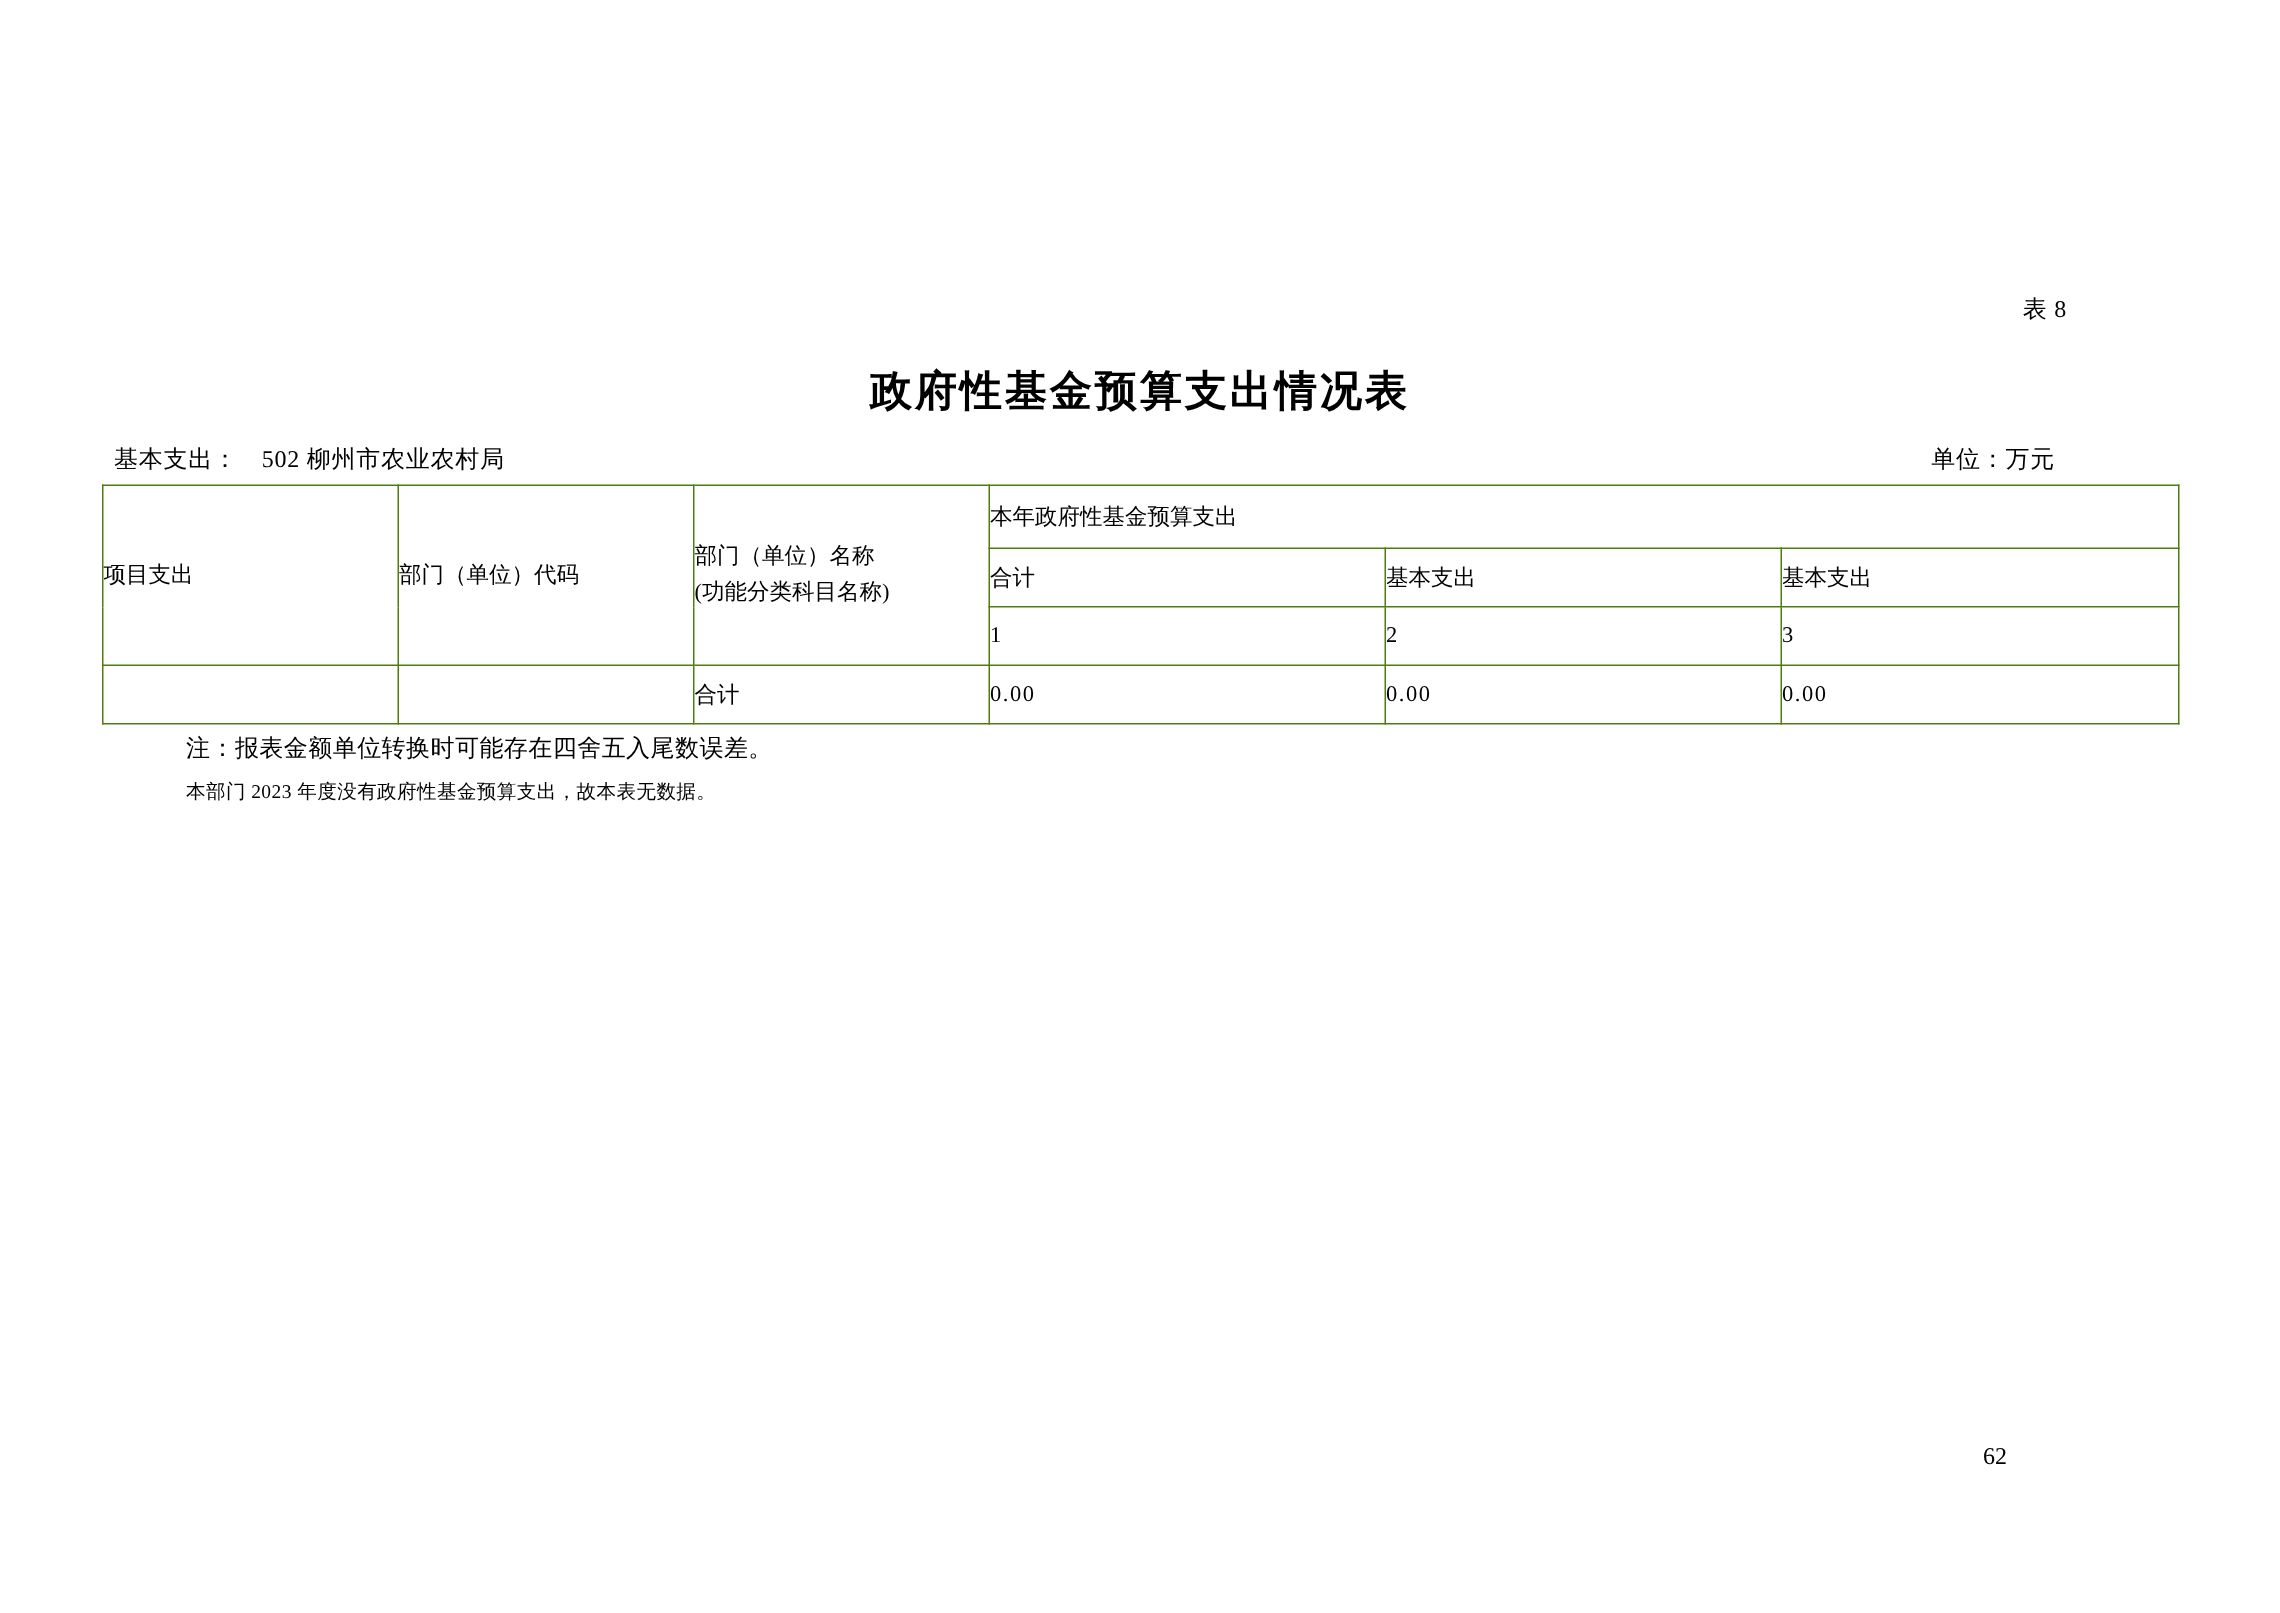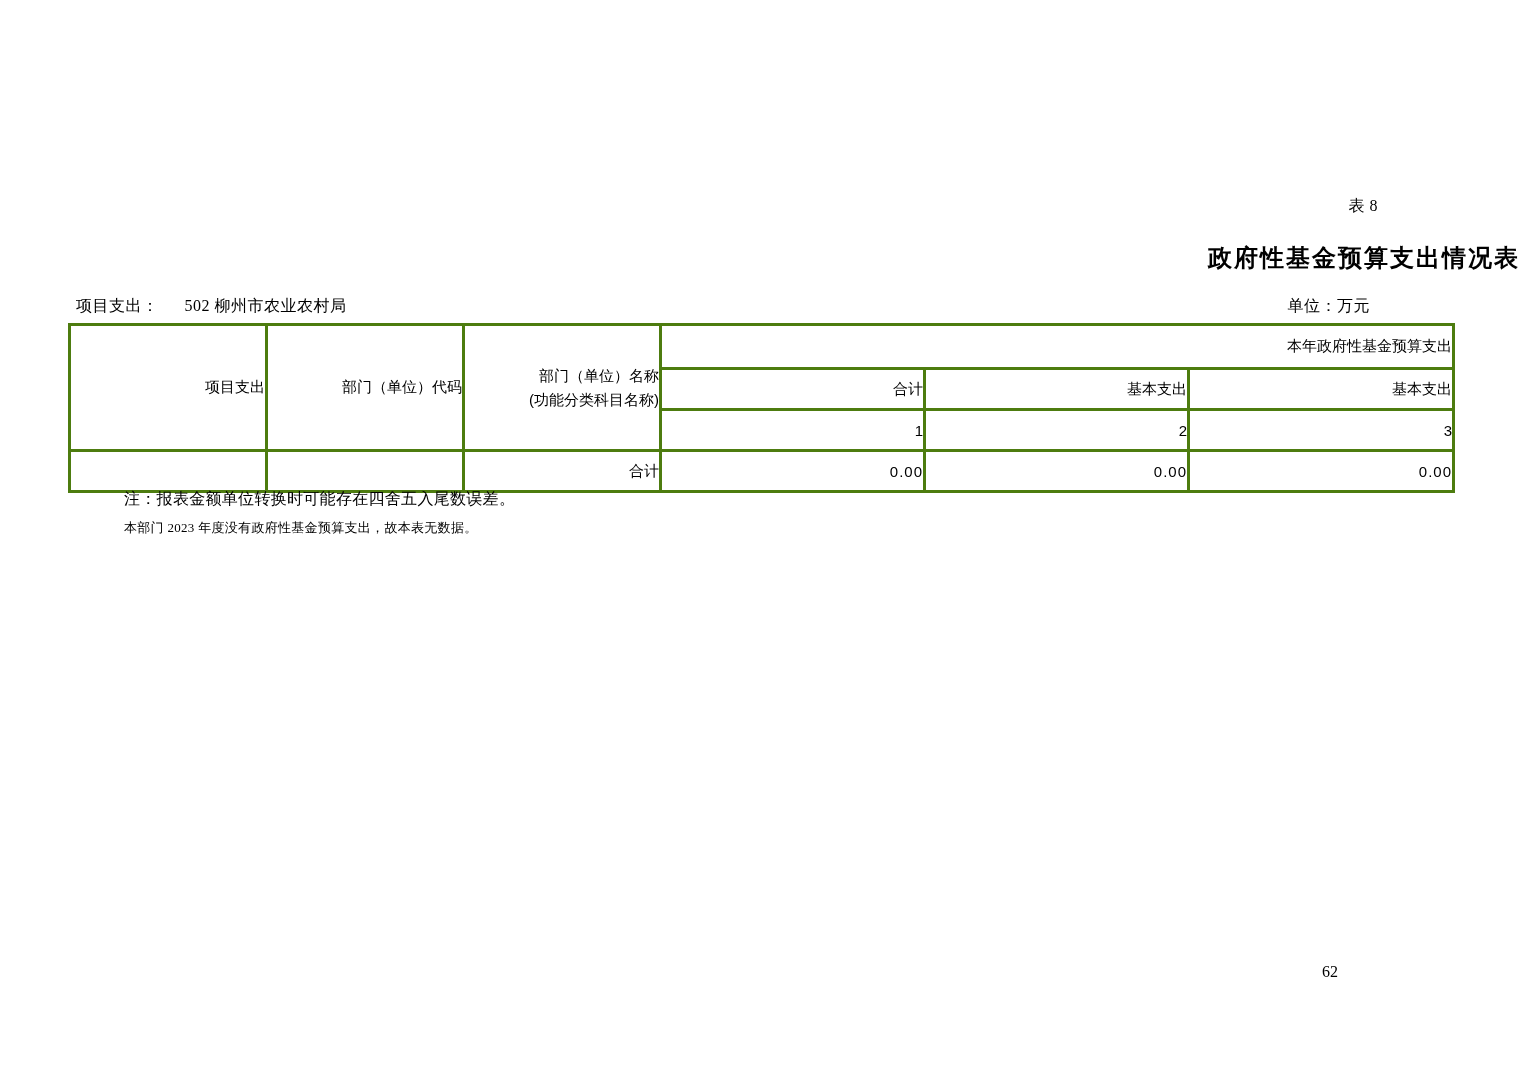--- a/index.html
+++ b/index.html
@@ -27,58 +27,58 @@
     right: 68px;
     font-size: 16px;
     font-family: "Liberation Serif", serif;
     letter-spacing: 0.5px;
   }
   .doc-title {
     position: absolute;
     top: 242px;
     left: 0;
     width: 1520px;
-    text-align: right;
-    font-size: 24px;
+    text-align: center;
+    font-size: 28px;
     font-weight: bold;
     letter-spacing: 2px;
     font-family: "DejaVu Serif", serif;
   }
   .meta-left {
     position: absolute;
     top: 296px;
     left: 76px;
     font-size: 16px;
     letter-spacing: 0.5px;
   }
   .meta-left .dept-value {
-    margin-left: 26px;
+    margin-left: 16px;
   }
   .meta-right {
     position: absolute;
     top: 296px;
     right: 76px;
     font-size: 16px;
     letter-spacing: 0.5px;
   }
   table.main {
     position: absolute;
     top: 323px;
     left: 68px;
     width: 1384px;
     border-collapse: collapse;
     table-layout: fixed;
   }
   table.main td, table.main th {
-    border: 3px solid #4d7c0f;
+    border: 1px solid #4d7c0f;
     font-weight: normal;
     font-size: 15px;
-    text-align: right;
+    text-align: left;
     vertical-align: middle;
-    font-family: Liberation Sans, sans-serif;
+    font-family: Liberation Serif, serif;
     padding: 0;
   }
   .c1 { width: 197px; }
   .c2 { width: 197px; }
   .c3 { width: 197px; }
   .c4 { width: 264px; }
   .c5 { width: 264px; }
   .c6 { width: 265px; }
 
   .h-tall { height: 94px; }
@@ -125,21 +125,21 @@
 </head>
 <body>
 
 <div class="page">
 
   <div class="table-no">表 8</div>
 
   <div class="doc-title">政府性基金预算支出情况表</div>
 
   <div class="meta-left">
-    <span>项目支出：</span><span class="dept-value">502 柳州市农业农村局</span>
+    <span>基本支出：</span><span class="dept-value">502 柳州市农业农村局</span>
   </div>
 
   <div class="meta-right">单位：万元</div>
 
   <table class="main">
     <colgroup>
       <col class="c1">
         <col class="c2">
         <col class="c3">
         <col class="c4">

